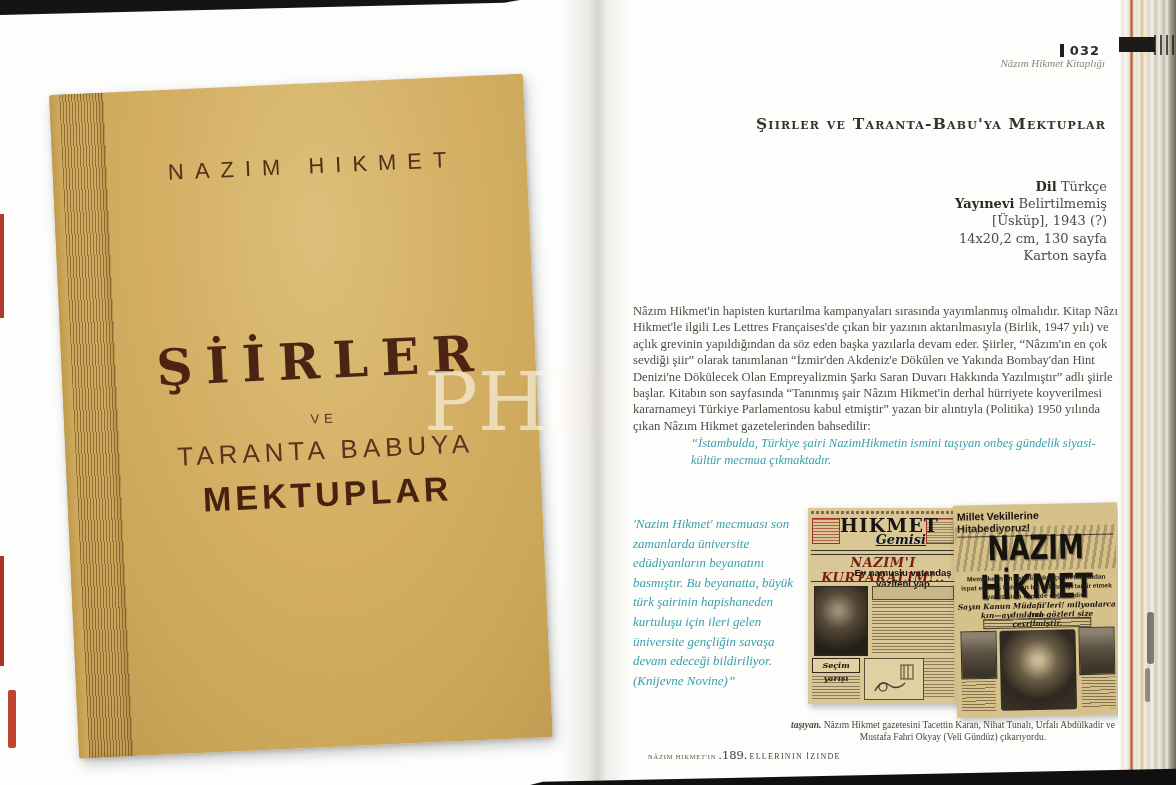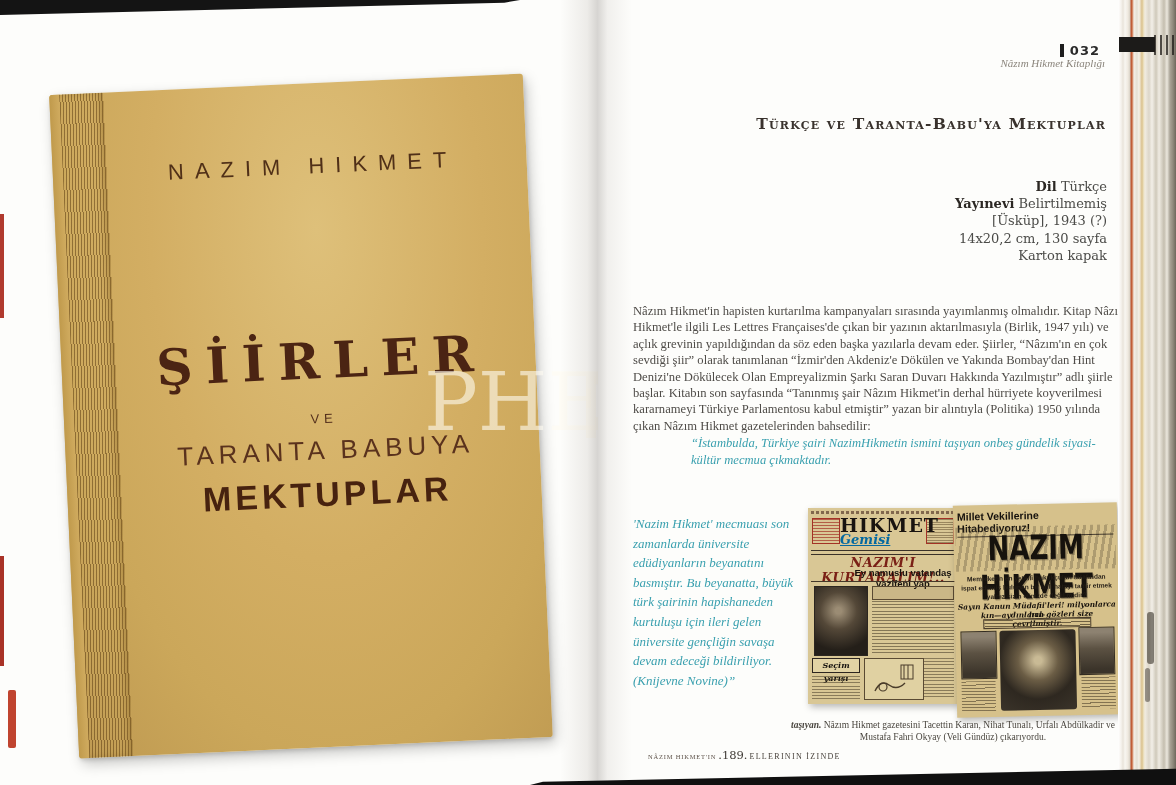--- a/index.html
+++ b/index.html
@@ -92,22 +92,22 @@
   .np1{left:208px;top:508px;width:150px;height:196px;background:#d9c795;}
   .np2{left:355px;top:504px;width:164px;height:212px;background:#d6c18b;transform:rotate(-1.2deg);}
   .np1-toprow{position:absolute;left:3px;top:3px;right:3px;height:3px;
      background:repeating-linear-gradient(90deg,rgba(70,40,30,.6) 0 3px,transparent 3px 5px);}
   .np1-redbox-l{position:absolute;left:4px;top:10px;width:26px;height:24px;border:1px solid #a33226;
      background:repeating-linear-gradient(180deg,rgba(163,50,38,.7) 0 1px,transparent 1px 3px);}
   .np1-redbox-r{position:absolute;right:4px;top:10px;width:26px;height:24px;border:1px solid #a33226;
      background:repeating-linear-gradient(180deg,rgba(90,70,40,.5) 0 1px,transparent 1px 2.6px);}
   .np1-masthead{position:absolute;left:32px;right:32px;top:6px;text-align:center;
      font-family:"DejaVu Serif",serif;font-weight:bold;font-size:19px;letter-spacing:1px;color:#191410;}
-  .np1-script{position:absolute;left:32px;right:32px;top:24px;text-align:left;font-style:italic;
-     font-family:"DejaVu Serif",serif;font-weight:bold;font-size:13px;color:#0369a1;
+  .np1-script{position:absolute;left:32px;right:32px;top:24px;text-align:right;font-style:italic;
+     font-family:"DejaVu Serif",serif;font-weight:bold;font-size:13px;color:#0f172a;
      text-decoration:underline;}
   .np1-rule{position:absolute;left:3px;right:3px;top:42px;height:3px;
      border-top:1px solid #3a3228;border-bottom:1px solid #3a3228;}
   .np1-headline{position:absolute;left:0;right:0;top:47px;text-align:center;font-style:italic;
      font-family:"DejaVu Serif",serif;font-weight:bold;font-size:13px;color:#7a2016;letter-spacing:.5px;}
   .np1-subhead{position:absolute;left:0;right:0;top:59px;text-align:center;
      font-family:"Liberation Sans",sans-serif;font-weight:bold;font-size:9.5px;color:#17130f;padding-left:40px;}
   .np1-rule2{position:absolute;left:3px;right:3px;top:73px;border-top:1px solid #45392a;}
   .np1-photo{position:absolute;left:6px;top:78px;width:52px;height:68px;border:1px solid #2c2620;
      background:radial-gradient(circle at 45% 35%,#9b8c74 6%,#544838 35%,#241f19 75%);}
@@ -172,28 +172,28 @@
   <div class="abs gutter"></div>
 
   <div class="abs rpage">
 
     <div class="pagenum-row">
       <div class="pagenum-bar"></div>
       <div class="pagenum">032</div>
     </div>
     <div class="section-label">Nâzım Hikmet Kitaplığı</div>
 
-    <div class="rtitle">Türkçe ve Taranta-Babu'ya Mektuplar</div>
+    <div class="rtitle">Şiirler ve Taranta-Babu'ya Mektuplar</div>
 
     <div class="meta">
       <div><b>Dil</b><span> Türkçe</span></div>
       <div><b>Yayınevi</b><span> Belirtilmemiş</span></div>
       <div><b></b><span>[Üsküp], 1943 (?)</span></div>
       <div><b></b><span>14x20,2 cm, 130 sayfa</span></div>
-      <div><b></b><span>Karton kapak</span></div>
+      <div><b></b><span>Karton sayfa</span></div>
     </div>
 
     <div class="body-block">
       <span>Nâzım Hikmet'in hapisten kurtarılma kampanyaları sırasında yayımlanmış olmalıdır. Kitap Nâzım Hikmet'le ilgili </span><span class="it">Les Lettres Françaises</span><span>'de çıkan bir yazının aktarılmasıyla (Birlik, 1947 yılı) ve açlık grevinin yapıldığından da söz eden başka yazılarla devam eder. Şiirler, “Nâzım'ın en çok sevdiği şiir” olarak tanımlanan “İzmir'den Akdeniz'e Dökülen ve Yakında Bombay'dan Hint Denizi'ne Dökülecek Olan Empreyalizmin Şarkı Saran Duvarı Hakkında Yazılmıştır” adlı şiirle başlar. Kitabın son sayfasında </span><span class="it">“Tanınmış şair Nâzım Hikmet'in derhal hürriyete koyverilmesi kararnameyi Türkiye Parlamentosu kabul etmiştir”</span><span> yazan bir alıntıyla (Politika) 1950 yılında çıkan </span><span class="it">Nâzım Hikmet</span><span> gazetelerinden bahsedilir:</span>
       <div class="inline-quote">“İstambulda, Türkiye şairi NazimHikmetin ismini taşıyan onbeş gündelik siyasi-kültür mecmua çıkmaktadır.</div>
     </div>
 
     <div class="pull-quote">'Nazim Hikmet' mecmuası son zamanlarda üniversite edüdiyanların beyanatını basmıştır. Bu beyanatta, büyük türk şairinin hapishaneden kurtuluşu için ileri gelen üniversite gençliğin savaşa devam edeceği bildiriliyor. (Knijevne Novine)”</div>
 
     <div class="np np1">

